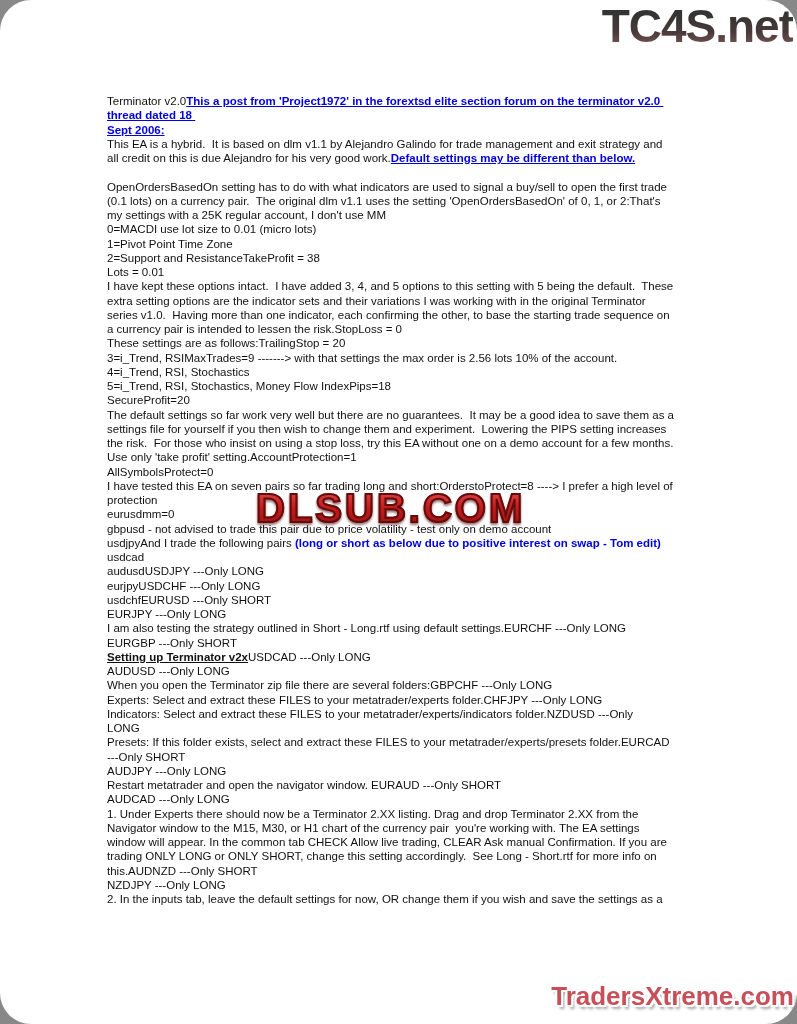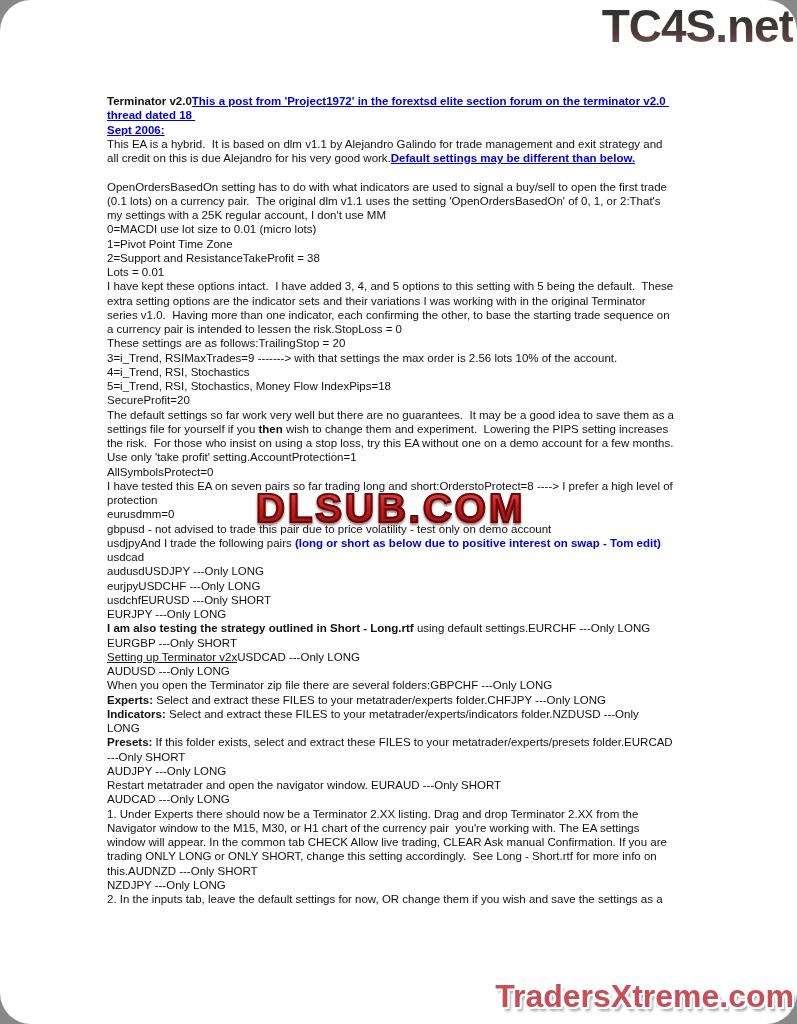--- a/index.html
+++ b/index.html
@@ -27,35 +27,35 @@
     -webkit-background-clip:text;background-clip:text;color:transparent;
     text-shadow:none;
   }
   .content{
     position:absolute;left:107px;top:94px;width:625px;
     font-size:11.5px;line-height:14.25px;color:var(--body-black);
     white-space:pre;
   }
   .line{height:14.25px;overflow:visible;}
   .seg-n{}
-  .seg-b{font-weight:bold;}
-  .seg-bu{font-weight:normal;text-decoration:underline;}
+  .seg-b{font-weight:normal;}
+  .seg-bu{font-weight:bold;text-decoration:underline;}
   .seg-lb{color:var(--link-blue);font-weight:bold;text-decoration:underline;}
   .seg-bl{color:var(--link-blue);font-weight:bold;}
   .watermark{
     position:absolute;left:256px;top:487px;
     font-size:40px;font-weight:700;letter-spacing:3px;line-height:42px;
     background:linear-gradient(180deg,#e85050 0%,var(--watermark-red) 48%,#9c1010 100%);
     -webkit-background-clip:text;background-clip:text;color:transparent;
     -webkit-text-stroke:2px var(--watermark-stroke);
     filter:drop-shadow(0 2px 1px rgba(70,8,8,.55));
   }
   .bottom-logo{
     position:absolute;right:3px;top:976px;
-    font-size:32px;font-weight:bold;letter-spacing:0px;line-height:40px;
+    font-size:26px;font-weight:bold;letter-spacing:0px;line-height:40px;
     color:var(--bottom-logo-fill);
     text-shadow:
       -2px -2px 0 #fff, 2px -2px 0 #fff, -2px 2px 0 #fff, 2px 2px 0 #fff,
       -2px 0 0 #fff, 2px 0 0 #fff, 0 -2px 0 #fff, 0 2px 0 #fff,
       3px 4px 3px #9a9a9a;
   }
 </style>
 </head>
 <body>
 

